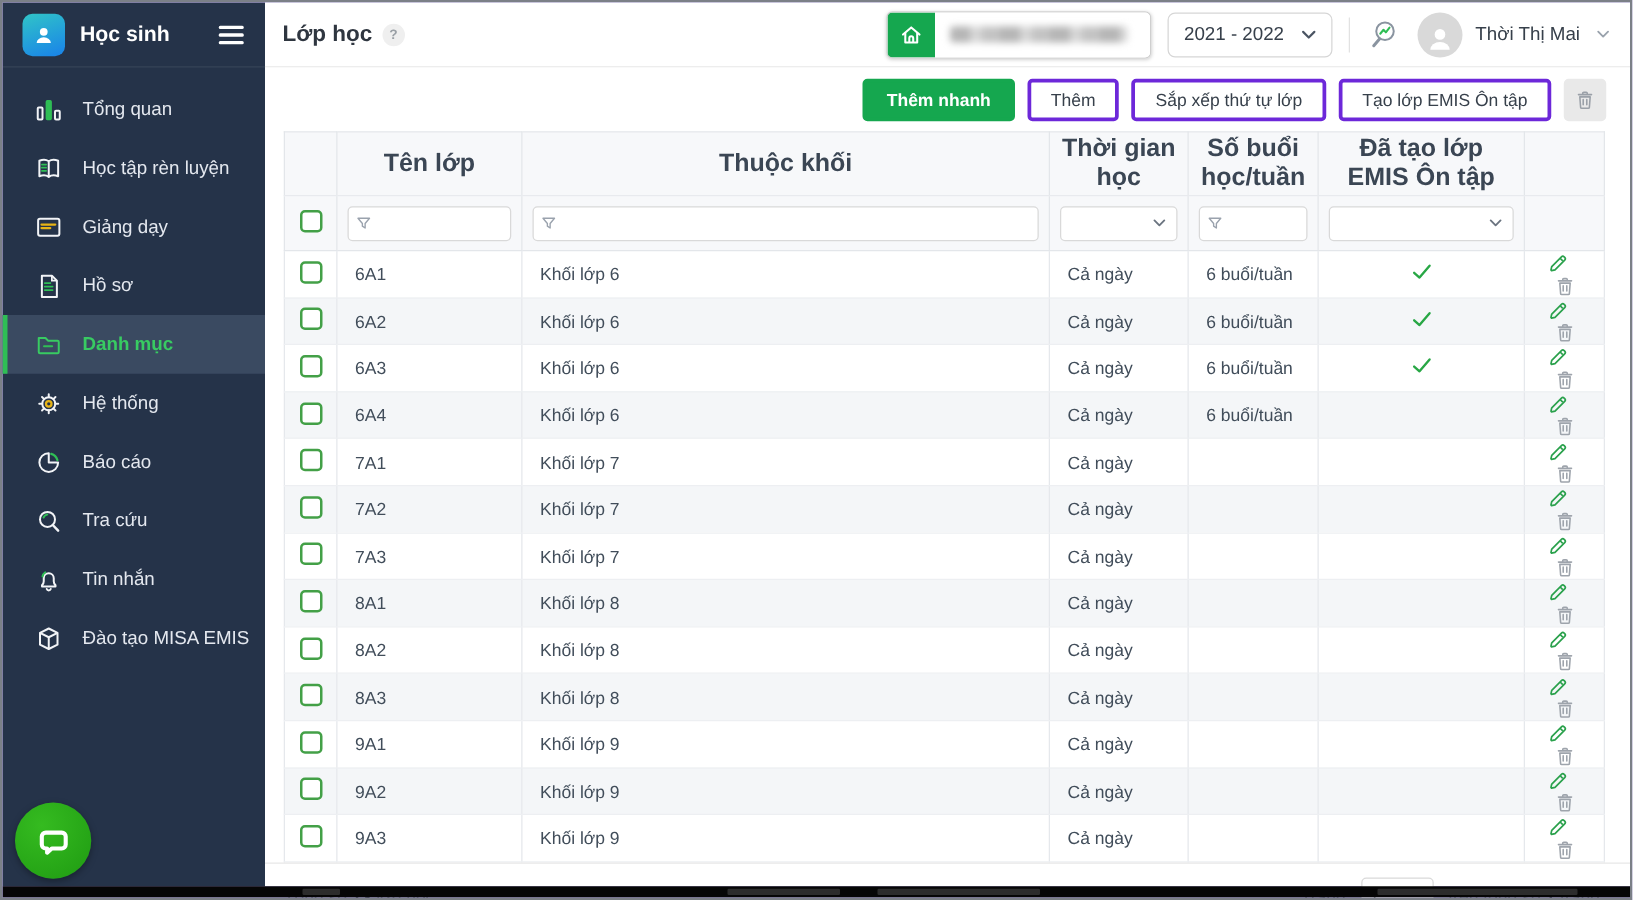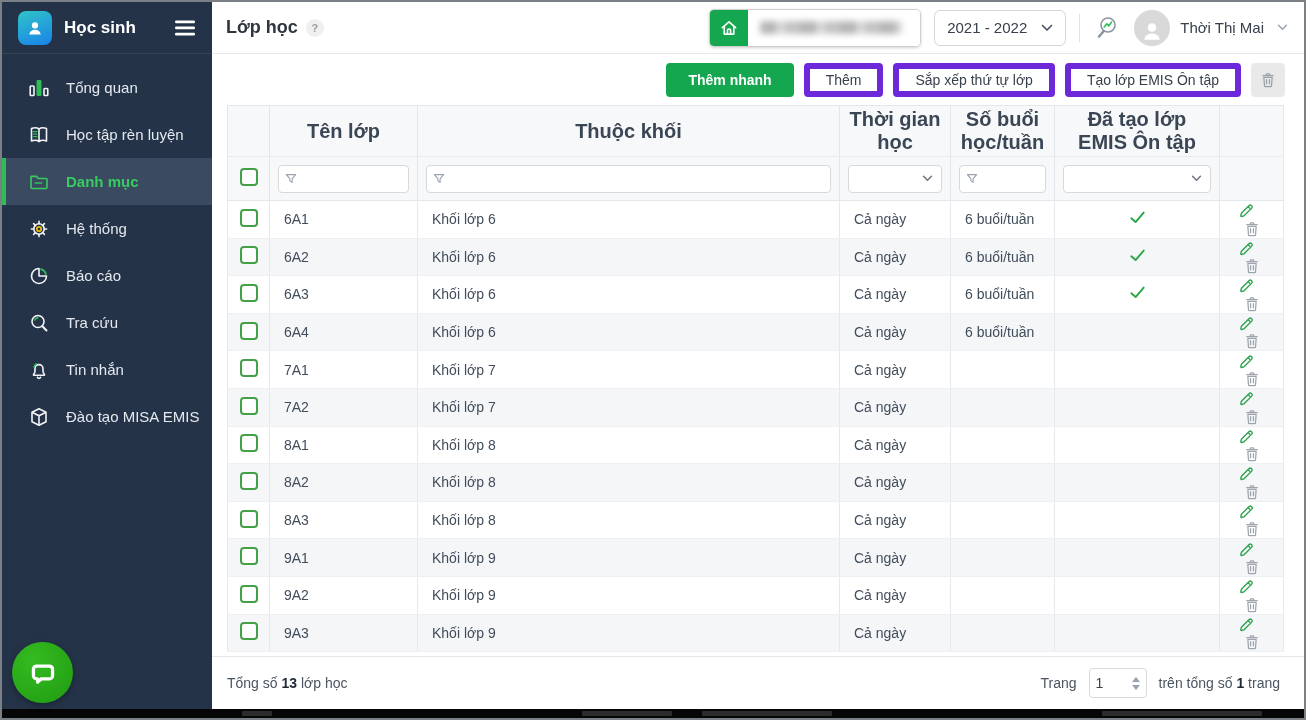--- a/index.html
+++ b/index.html
@@ -42,21 +42,21 @@
   .blur-text { width:142px; height:13px; border-radius:3px; background:repeating-linear-gradient(90deg,#b6b6b6 0 16px,#d6d6d6 16px 26px,#c3c3c3 26px 40px); filter:blur(3px); }
   .year-select { height:36px; min-width:118px; border:1px solid #d6d6d6; border-radius:6px; display:flex; align-items:center; gap:14px; padding:0 12px; font-size:15px; color:#37404b; cursor:pointer; background:#fff; }
   .year-select svg { color:#4b5563; }
   .v-div { width:1px; height:28px; background:#e2e2e2; }
   .search-analytics { display:flex; cursor:pointer; }
   .avatar { width:36px; height:36px; border-radius:50%; background:#d9d9d9; overflow:hidden; display:flex; align-items:center; justify-content:center; }
   .user-name { font-size:15px; color:#37404b; margin-left:-3px; }
   .user-chevron { color:#9aa3ad; display:flex; }
 
   .toolbar { height:51px; flex:none; display:flex; align-items:center; justify-content:flex-end; gap:10px; padding:0 19px 0 0; background:#fff; }
-  .btn { height:34px; border-radius:4px; font-size:14px; padding:0 16px; display:flex; align-items:center; cursor:pointer; border:6px solid #6d28d9; background:#fff; color:#37404b; font-weight:500; font-family:inherit; }
+  .btn { height:34px; border-radius:4px; font-size:14px; padding:0 16px; display:flex; align-items:center; cursor:pointer; border:3px solid #6d28d9; background:#fff; color:#37404b; font-weight:500; font-family:inherit; }
   .btn.primary { background:#15a74f; border-color:#15a74f; color:#fff; font-weight:700; }
   .btn.icon-only { width:34px; padding:0; justify-content:center; background:#e9e9e9; border-color:#e9e9e9; color:#9aa0a8; }
 
   
   .table-wrap { margin-left:15px; width:1056px; flex:none; }
   table { border-collapse:collapse; table-layout:fixed; width:1056px; font-size:14px; color:#414d5a; }
   col.c1{width:42px;} col.c2{width:148px;} col.c3{width:422px;} col.c4{width:111px;} col.c5{width:104px;} col.c6{width:165px;} col.c7{width:64px;}
   thead th { background:#f7f8fa; font-weight:700; color:#3b4654; text-align:center; height:45px; border:1px solid #e3e6ea; border-bottom:1px solid #e8eaee; padding:2px 6px; font-size:20px; }
   tr.filter-row td { background:#f7f8fa; height:44px; border:1px solid #e3e6ea; border-top:none; padding:0 8px; }
   tbody tr.data-row td { height:33px; border-right:1px solid #e5e8ec; border-bottom:1px solid #edeff2; padding:0 14px; background:#fff; }
@@ -206,21 +206,33 @@
     <span class="sb-label">Tổng quan</span>
   </div>
 
   <div class="sb-item">
     <svg class="sb-icon" width="24" height="24">
             <use href="#i-book"></use>
           </svg>
     <span class="sb-label">Học tập rèn luyện</span>
   </div>
 
-
+  <div class="sb-item">
+    <svg class="sb-icon" width="24" height="24">
+            <use href="#i-board"></use>
+          </svg>
+    <span class="sb-label">Giảng dạy</span>
+  </div>
+
+  <div class="sb-item">
+    <svg class="sb-icon" width="24" height="24">
+            <use href="#i-file"></use>
+          </svg>
+    <span class="sb-label">Hồ sơ</span>
+  </div>
 
   <div class="sb-item active">
     <svg class="sb-icon" width="24" height="24">
             <use href="#i-folder"></use>
           </svg>
     <span class="sb-label">Danh mục</span>
   </div>
 
   <div class="sb-item">
     <svg class="sb-icon" width="24" height="24">
@@ -517,20 +529,42 @@
                   </svg>
                 </span>
       <span class="act del">
                   <svg width="18" height="18">
                     <use href="#i-trash"></use>
                   </svg>
                 </span>
     </td>
   </tr>
 
+  <tr class="data-row">
+    <td class="c-check"><span class="checkbox"></span></td>
+    <td class="c-name">7A3</td>
+    <td class="c-grade">Khối lớp 7</td>
+    <td class="c-time">Cả ngày</td>
+    <td class="c-sess"></td>
+    <td class="center">
+      
+    </td>
+    <td class="center">
+      <span class="act edit">
+                  <svg width="18" height="18">
+                    <use href="#i-pencil"></use>
+                  </svg>
+                </span>
+      <span class="act del">
+                  <svg width="18" height="18">
+                    <use href="#i-trash"></use>
+                  </svg>
+                </span>
+    </td>
+  </tr>
 
   <tr class="data-row">
     <td class="c-check"><span class="checkbox"></span></td>
     <td class="c-name">8A1</td>
     <td class="c-grade">Khối lớp 8</td>
     <td class="c-time">Cả ngày</td>
     <td class="c-sess"></td>
     <td class="center">
       
     </td>

